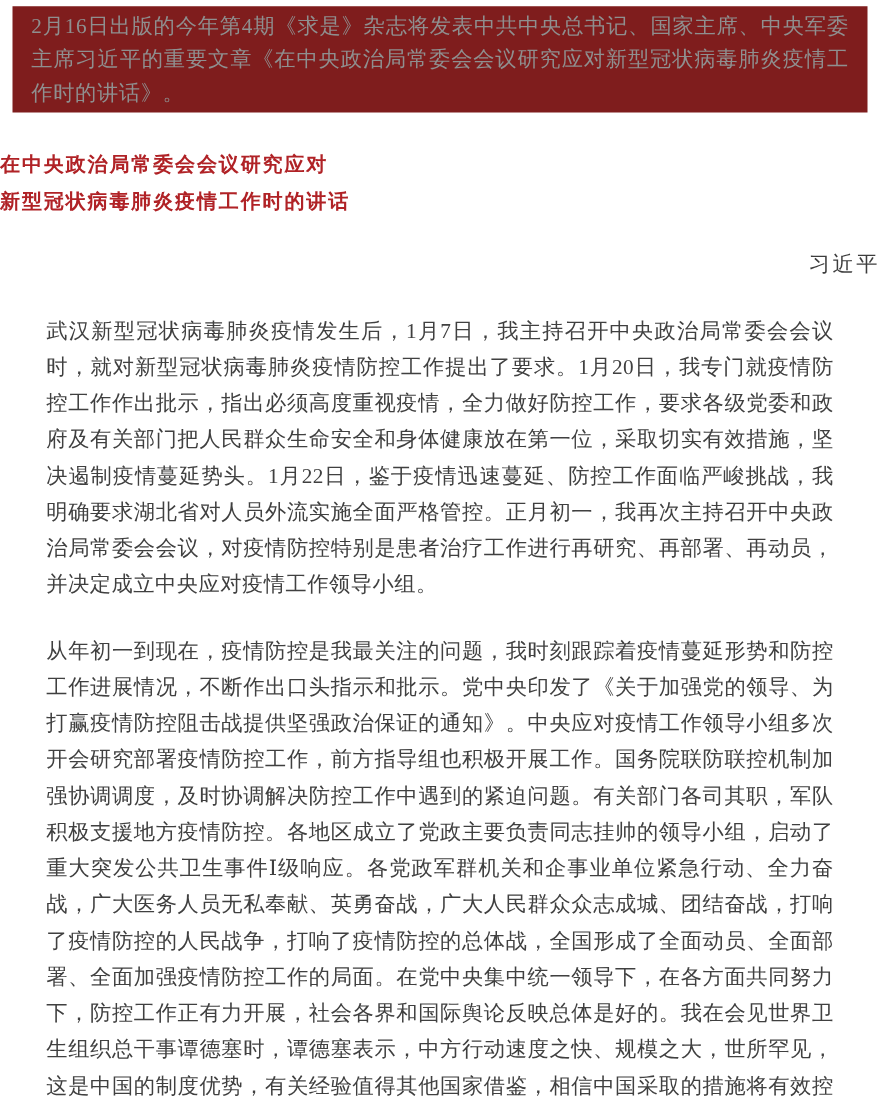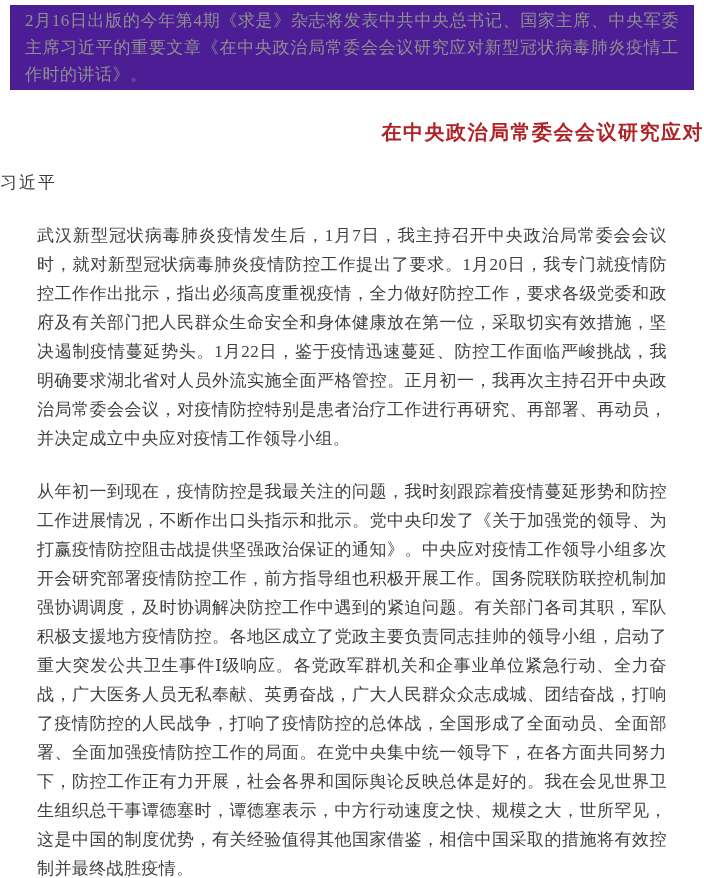--- a/index.html
+++ b/index.html
@@ -16,38 +16,38 @@
     background: #f6f6f6;
     color: #8f8f8f;
     font-size: 17px;
     line-height: 27px;
     letter-spacing: 0.5px;
     padding: 2px 15px;
     text-align: justify;
   }
   .title {
     margin-top: 28px;
-    text-align: right;
+    text-align: left;
     color: #b02226;
     font-weight: bold;
-    font-size: 20px;
+    font-size: 16px;
     line-height: 29px;
     letter-spacing: 1.5px;
   }
   .date {
     margin-top: 5px;
     text-align: center;
     color: #767676;
     font-size: 16px;
     line-height: 22px;
     letter-spacing: 1px;
   }
   .author {
     margin-top: 24px;
-    text-align: left;
+    text-align: right;
     color: #3d3d3d;
     font-size: 17px;
     line-height: 24px;
     letter-spacing: 2px;
   }
   .body-text {
     margin: 0 21px;
     color: #404040;
     font-size: 17px;
     line-height: 29px;
@@ -58,26 +58,27 @@
     margin: 16px;
   }
   .body-text p.para-first { margin-top: 26px; }
   .body-text p.para-next  { margin-top: 24px; }
 </style>
 </head>
 <body>
 
 <div class="page">
 
-  <div class="lede" style="background: #4c1d95; color: rgb(143, 143, 143);">
+  <div class="lede" style="background: #7f1d1d; color: rgb(143, 143, 143);">
     <span>2月16日出版的今年第4期《求是》杂志将发表中共中央总书记、国家主席、中央军委主席习近平的重要文章《在中央政治局常委会会议研究应对新型冠状病毒肺炎疫情工作时的讲话》。</span>
   </div>
 
   <div class="title" style="color: rgb(176, 34, 38);">
     <div>在中央政治局常委会会议研究应对</div>
+    <div>新型冠状病毒肺炎疫情工作时的讲话</div>
   </div>
 
 
   <div class="author">习近平</div>
 
   <div class="body-text" style="color: rgb(64, 64, 64);">
     <p class="para-first">武汉新型冠状病毒肺炎疫情发生后，1月7日，我主持召开中央政治局常委会会议时，就对新型冠状病毒肺炎疫情防控工作提出了要求。1月20日，我专门就疫情防控工作作出批示，指出必须高度重视疫情，全力做好防控工作，要求各级党委和政府及有关部门把人民群众生命安全和身体健康放在第一位，采取切实有效措施，坚决遏制疫情蔓延势头。1月22日，鉴于疫情迅速蔓延、防控工作面临严峻挑战，我明确要求湖北省对人员外流实施全面严格管控。正月初一，我再次主持召开中央政治局常委会会议，对疫情防控特别是患者治疗工作进行再研究、再部署、再动员，并决定成立中央应对疫情工作领导小组。</p>
     <p class="para-next">从年初一到现在，疫情防控是我最关注的问题，我时刻跟踪着疫情蔓延形势和防控工作进展情况，不断作出口头指示和批示。党中央印发了《关于加强党的领导、为打赢疫情防控阻击战提供坚强政治保证的通知》。中央应对疫情工作领导小组多次开会研究部署疫情防控工作，前方指导组也积极开展工作。国务院联防联控机制加强协调调度，及时协调解决防控工作中遇到的紧迫问题。有关部门各司其职，军队积极支援地方疫情防控。各地区成立了党政主要负责同志挂帅的领导小组，启动了重大突发公共卫生事件Ⅰ级响应。各党政军群机关和企事业单位紧急行动、全力奋战，广大医务人员无私奉献、英勇奋战，广大人民群众众志成城、团结奋战，打响了疫情防控的人民战争，打响了疫情防控的总体战，全国形成了全面动员、全面部署、全面加强疫情防控工作的局面。在党中央集中统一领导下，在各方面共同努力下，防控工作正有力开展，社会各界和国际舆论反映总体是好的。我在会见世界卫生组织总干事谭德塞时，谭德塞表示，中方行动速度之快、规模之大，世所罕见，这是中国的制度优势，有关经验值得其他国家借鉴，相信中国采取的措施将有效控制并最终战胜疫情。</p>
   </div>
 

